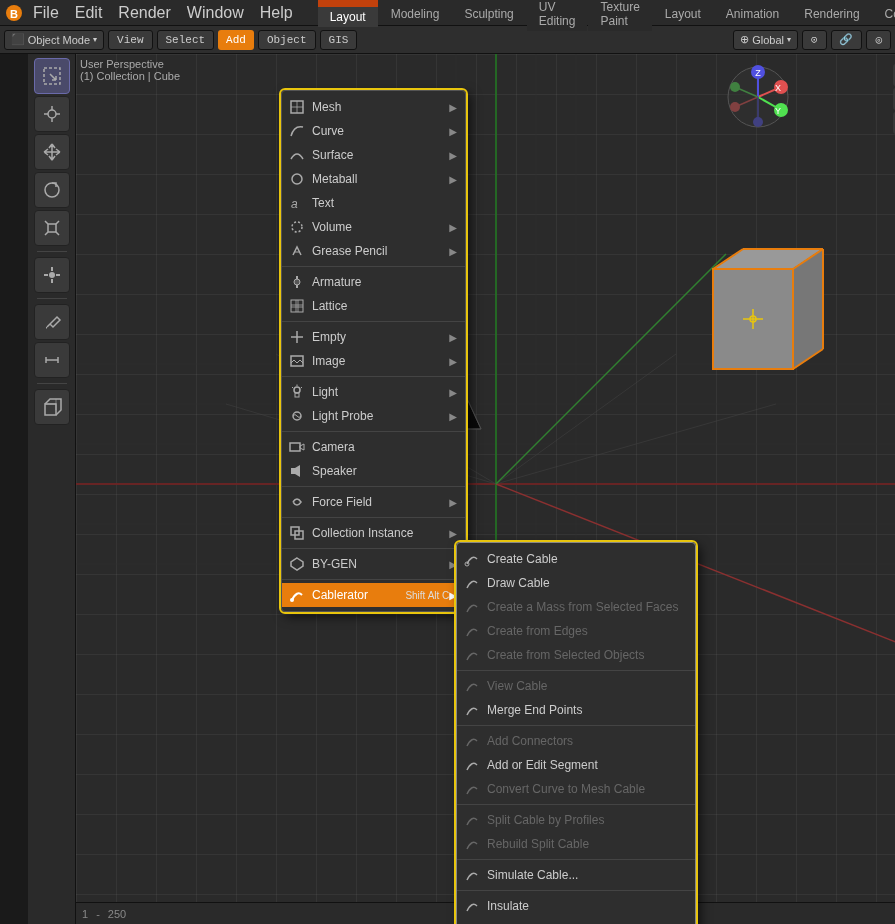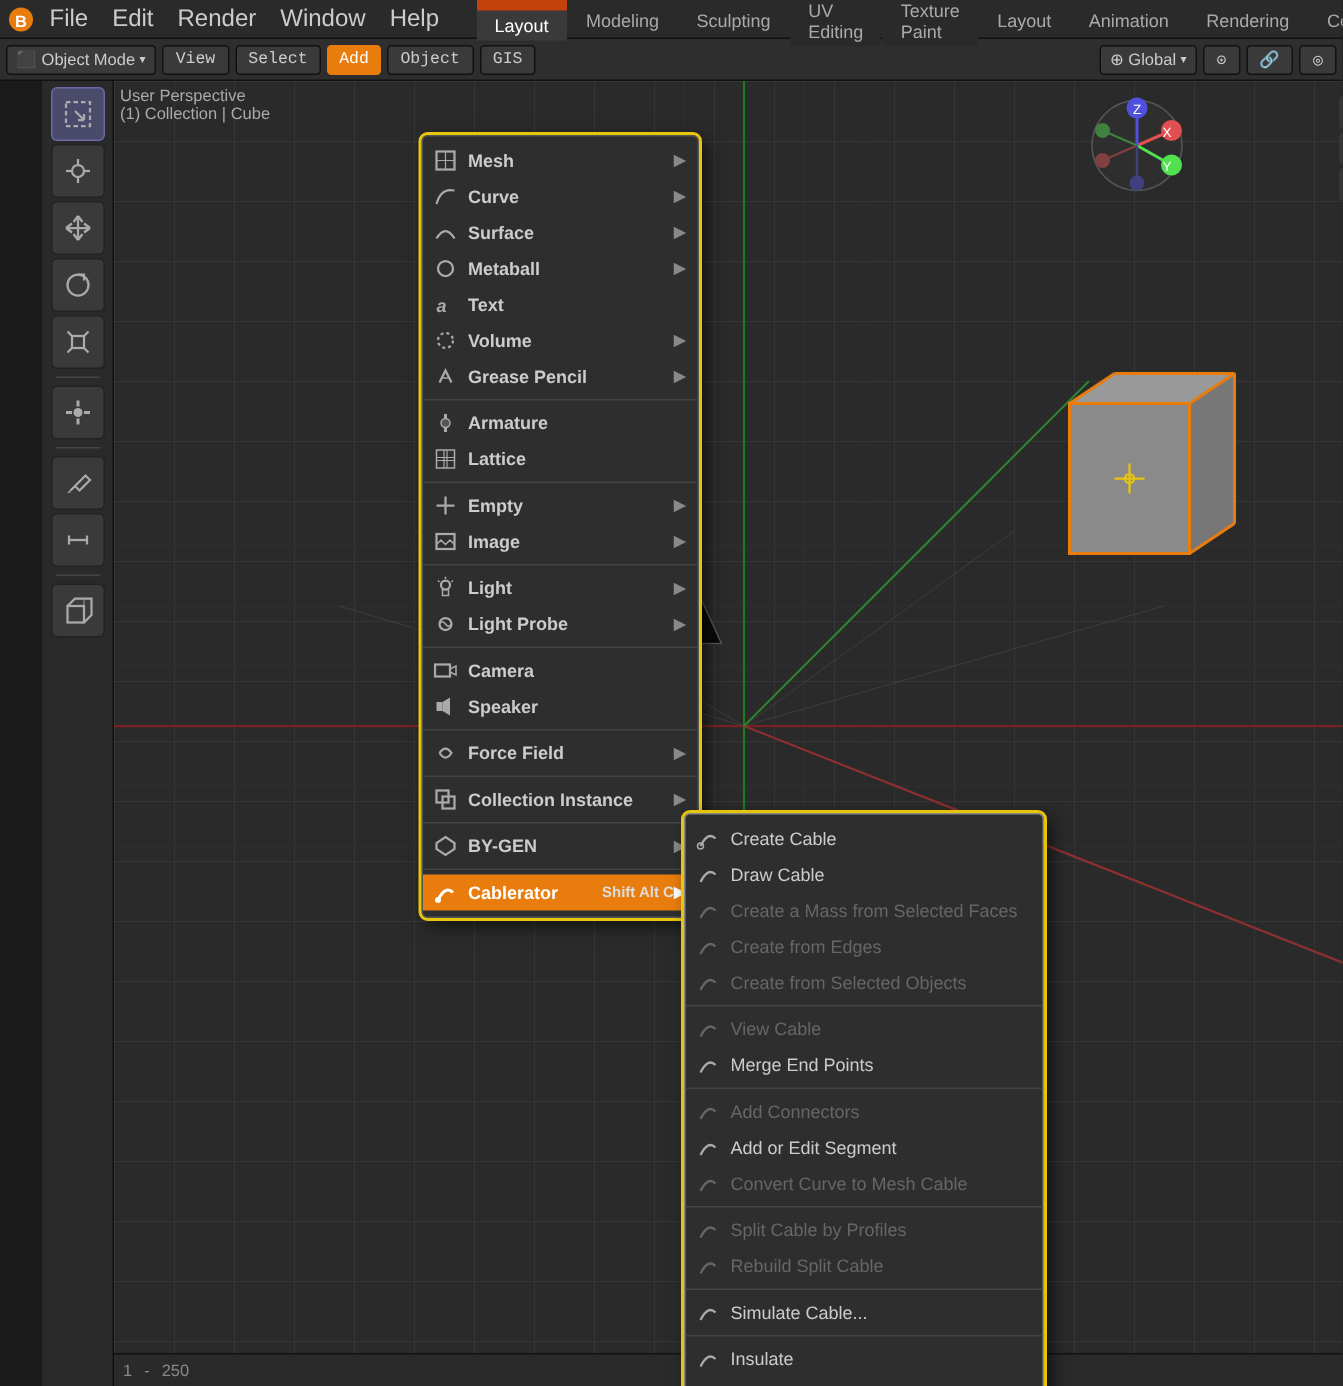--- a/index.html
+++ b/index.html
@@ -246,21 +246,20 @@
       border: 1px solid #888;
       border-radius: 4px;
       z-index: 101;
       padding: 4px 0;
       box-shadow: 4px 4px 12px rgba(0,0,0,0.7);
     }
 
     
     .menu-outline {
       outline: 2px solid #e8c50d;
-      font-weight: bold;
     }
     .submenu-outline {
       outline: 2px solid #e8c50d;
     }
 
     
     .nav-gizmo {
       position: absolute;
       top: 10px;
       right: 60px;

